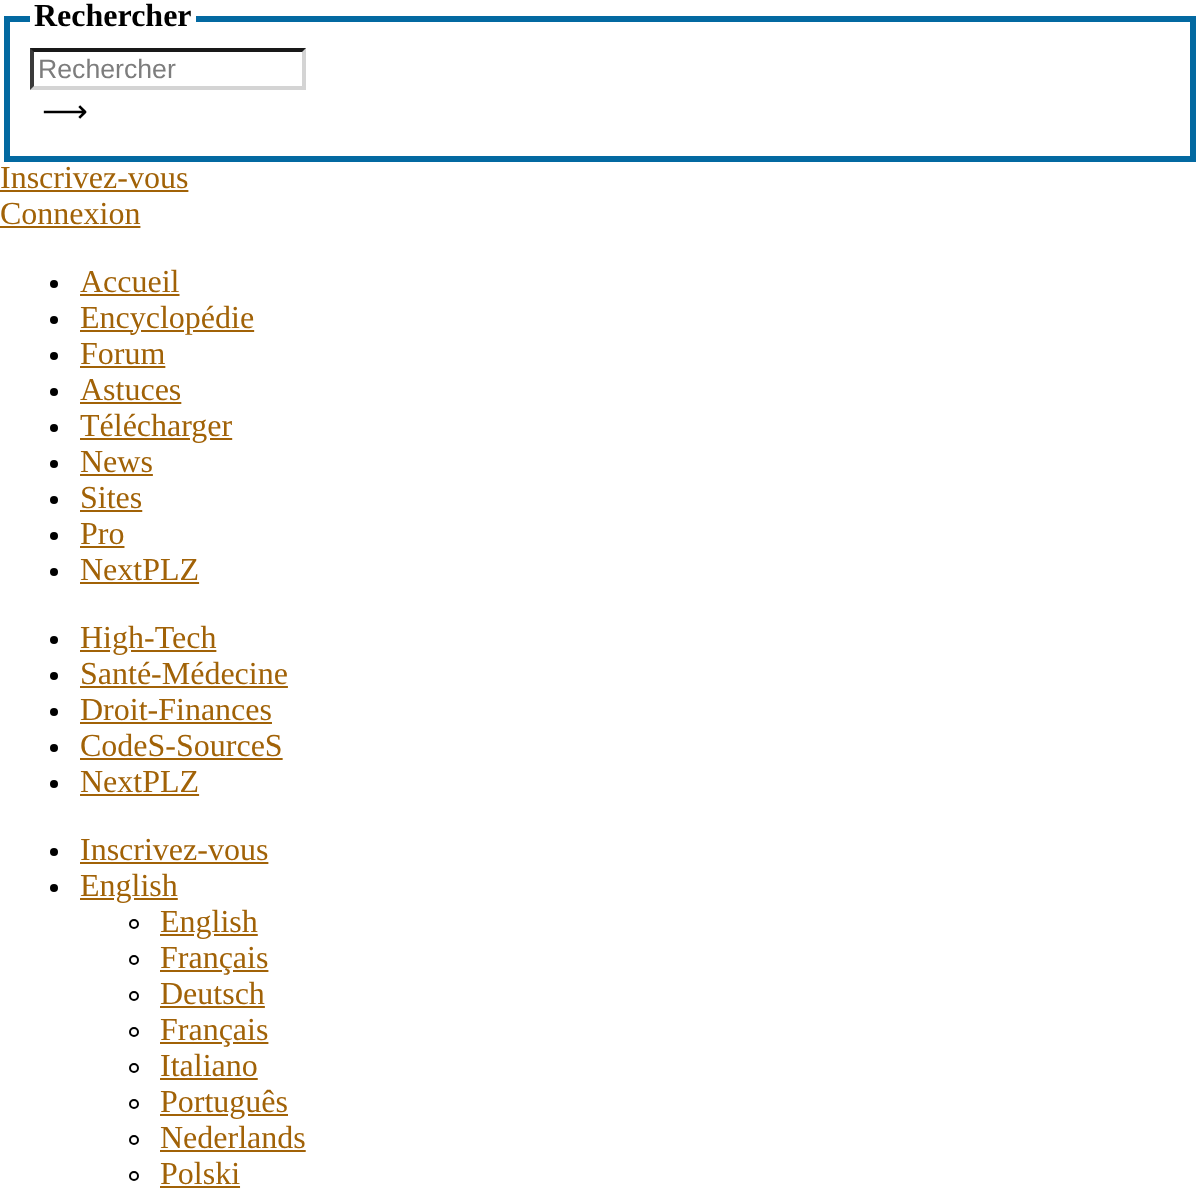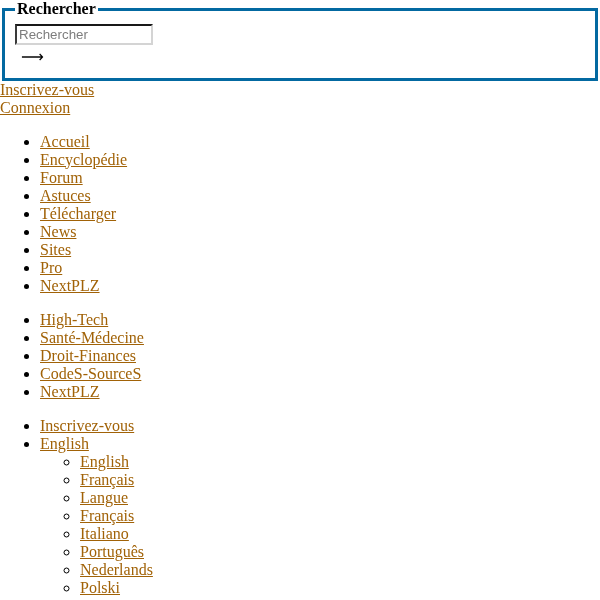--- a/index.html
+++ b/index.html
@@ -106,21 +106,21 @@
   <li><a href="#">NextPLZ</a></li>
 </ul>
 
 <ul>
   <li><a href="#">Inscrivez-vous</a></li>
   <li>
     <a href="#">English</a>
     <ul>
       <li><a href="#">English</a></li>
       <li><a href="#">Français</a></li>
-      <li><a href="#">Langue</a></li>
+      <li><a href="#">Deutsch</a></li>
       <li><a href="#">Français</a></li>
       <li><a href="#">Italiano</a></li>
       <li><a href="#">Português</a></li>
       <li><a href="#">Nederlands</a></li>
       <li><a href="#">Polski</a></li>
       <li><a href="#" class="tofu">□□□□□</a></li>
 
     </ul>
   </li>
 

